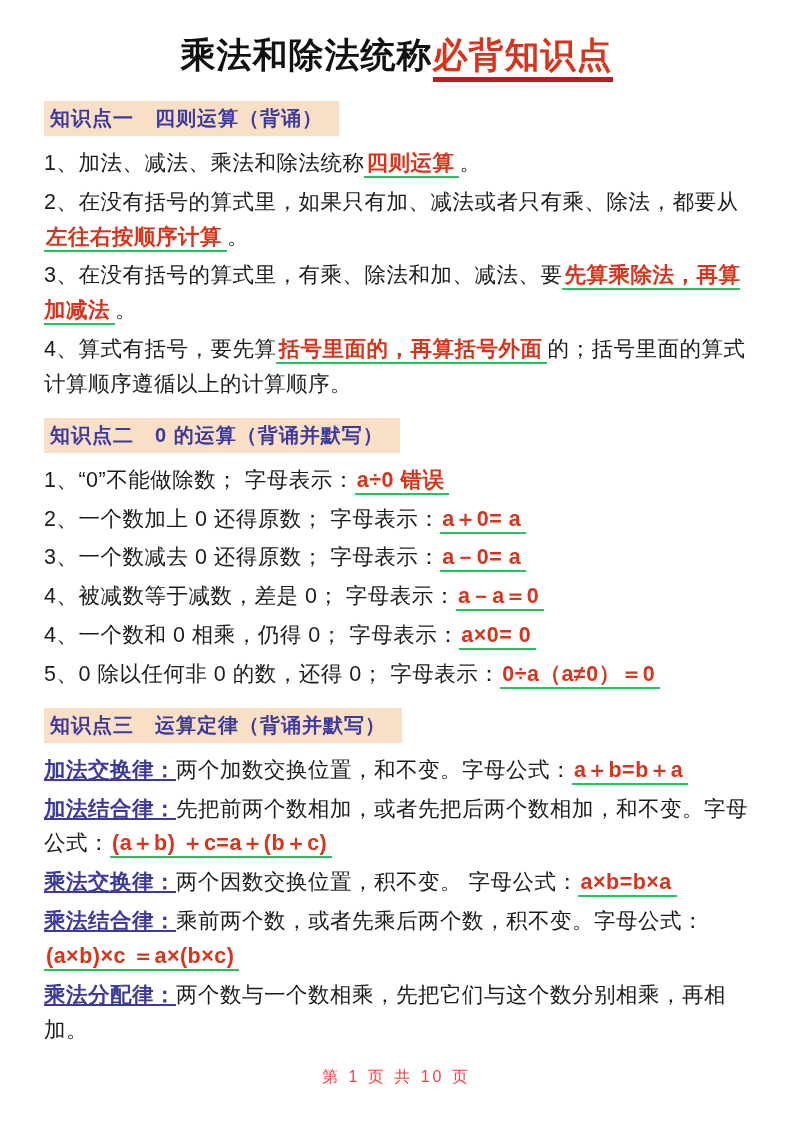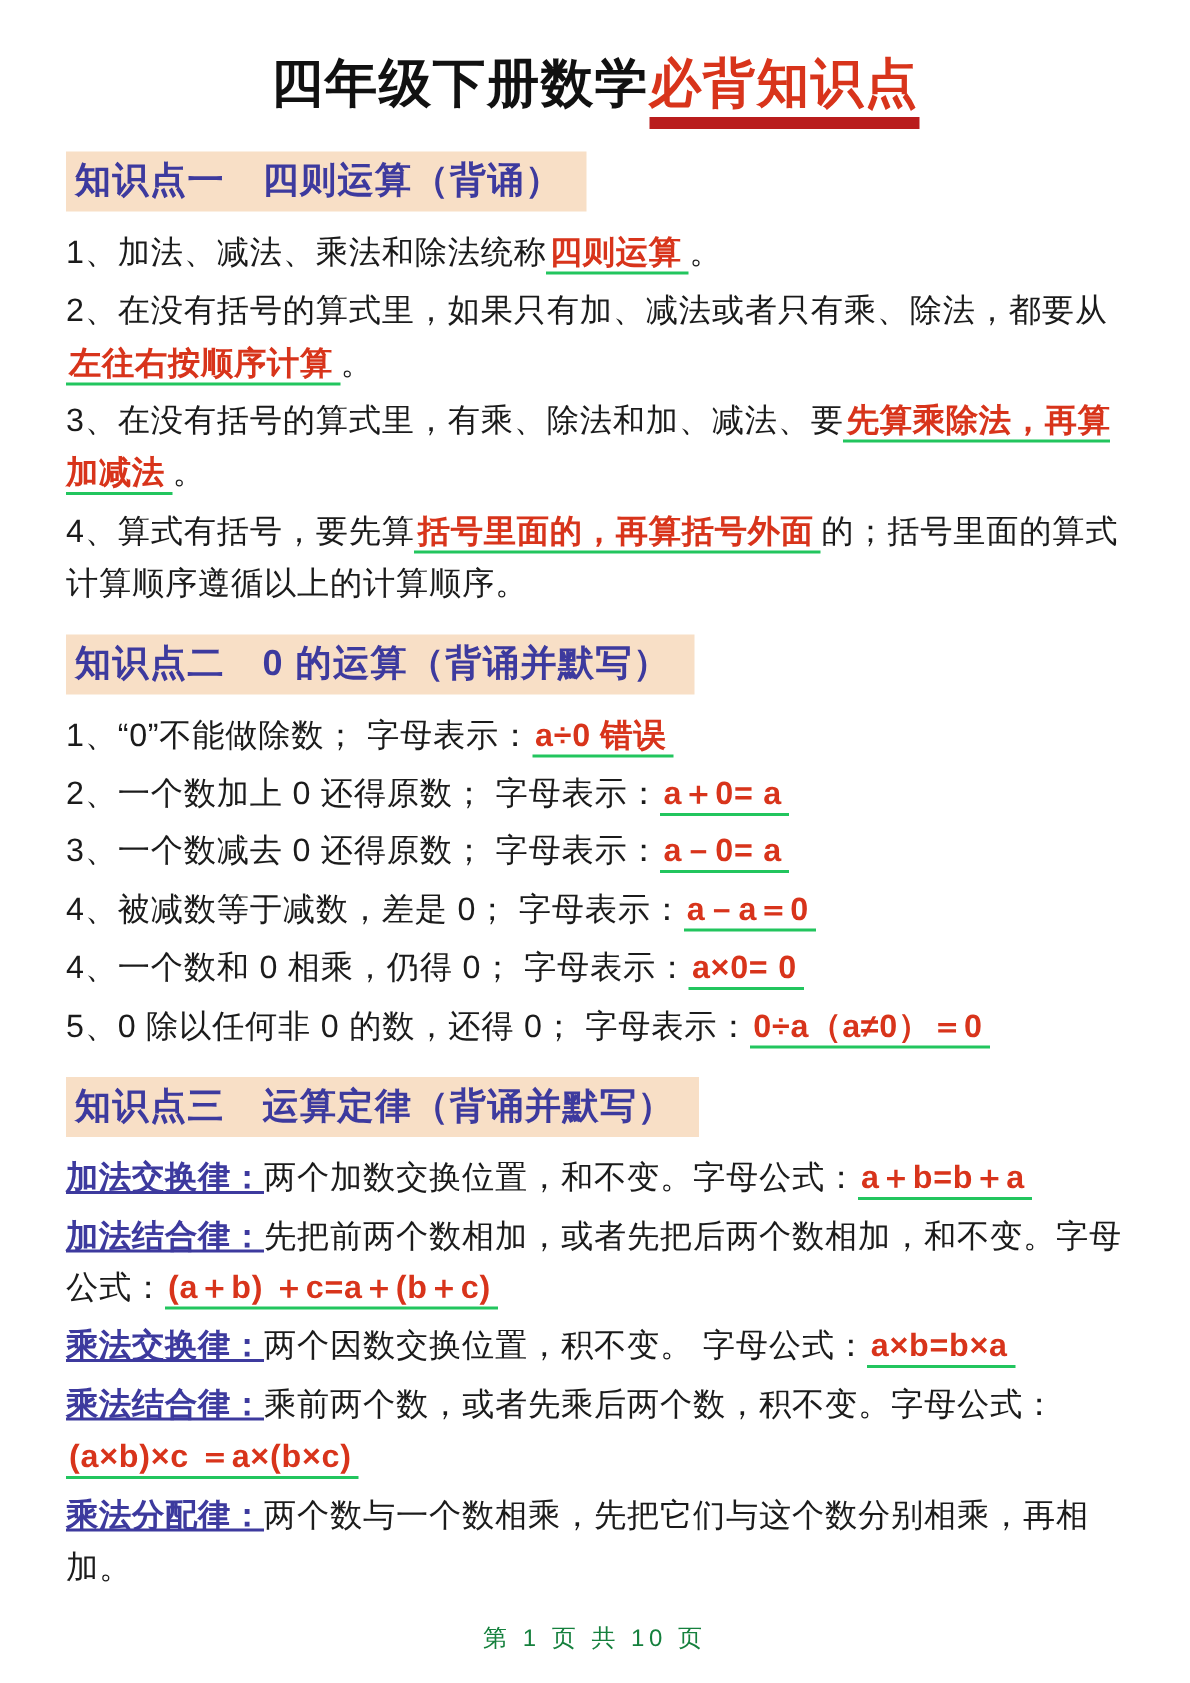--- a/index.html
+++ b/index.html
@@ -14,29 +14,29 @@
   .doc-title {
     text-align:center;
     font-size:35px; font-weight:bold;
     letter-spacing:1px;
     margin:8px 0 10px 0;
     white-space:nowrap;
   }
   .title-main { color:#111111; }
   .title-highlight {
     color:#d8341b;
-    border-bottom:8px solid #b91c1c;
+    border-bottom:5px solid #b91c1c;
     padding-bottom:3px;
   }
 
   .sec-heading {
     display:inline-block;
     background:#f8dfc6;
     color:#3d3a9e;
-    font-size:24px; font-weight:bold;
+    font-size:20px; font-weight:bold;
     line-height:1.25;
     padding:5px 16px 5px 6px;
     margin:12px 0 6px 0;
     letter-spacing:1px;
   }
   section { display:block; }
 
   .para {
     font-size:21.5px;
     line-height:1.62;
@@ -54,30 +54,30 @@
   .blue {
     color:#3d3a9e;
     font-weight:bold;
     text-decoration:underline;
   }
 
   .footer {
     text-align:center;
     font-size:16px;
     letter-spacing:3px;
-    color:#15803d;
+    color:#ef4444;
     margin-top:20px;
   }
 </style>
 </head>
 <body>
 
 <div class="page">
 
-  <h1 class="doc-title"><span class="title-main">四年级下册数学</span><span class="title-highlight">必背知识点</span></h1>
+  <h1 class="doc-title"><span class="title-main">乘法和除法统称</span><span class="title-highlight">必背知识点</span></h1>
 
   <div id="sections">
       <section><div class="sec-heading">知识点一　四则运算（背诵）</div><p class="para"><span>1、加法、减法、乘法和除法统称</span><span class="red-u">四则运算</span><span>。</span></p><p class="para"><span>2、在没有括号的算式里，如果只有加、减法或者只有乘、除法，都要从</span><span class="red-u">左往右按顺序计算</span><span>。</span></p><p class="para"><span>3、在没有括号的算式里，有乘、除法和加、减法、要</span><span class="red-u">先算乘除法，再算加减法</span><span>。</span></p><p class="para"><span>4、算式有括号，要先算</span><span class="red-u">括号里面的，再算括号外面</span><span>的；括号里面的算式计算顺序遵循以上的计算顺序。</span></p></section>
       <section><div class="sec-heading">知识点二　0 的运算（背诵并默写）</div><p class="para"><span>1、“0”不能做除数；  字母表示：</span><span class="red-u">a÷0 错误</span></p><p class="para"><span>2、一个数加上 0 还得原数；  字母表示：</span><span class="red-u">a＋0= a </span></p><p class="para"><span>3、一个数减去 0 还得原数；  字母表示：</span><span class="red-u">a－0= a </span></p><p class="para"><span>4、被减数等于减数，差是 0；  字母表示：</span><span class="red-u">a－a＝0</span></p><p class="para"><span>4、一个数和 0 相乘，仍得 0；  字母表示：</span><span class="red-u">a×0= 0 </span></p><p class="para"><span>5、0 除以任何非 0 的数，还得 0；  字母表示：</span><span class="red-u">0÷a（a≠0）＝0</span></p></section>
       <section><div class="sec-heading">知识点三　运算定律（背诵并默写）</div><p class="para"><span class="blue">加法交换律：</span><span>两个加数交换位置，和不变。字母公式：</span><span class="red-u">a＋b=b＋a </span></p><p class="para"><span class="blue">加法结合律：</span><span>先把前两个数相加，或者先把后两个数相加，和不变。字母公式：</span><span class="red-u">(a＋b) ＋c=a＋(b＋c) </span></p><p class="para"><span class="blue">乘法交换律：</span><span>两个因数交换位置，积不变。 字母公式：</span><span class="red-u">a×b=b×a</span></p><p class="para"><span class="blue">乘法结合律：</span><span>乘前两个数，或者先乘后两个数，积不变。字母公式：</span><span class="red-u">(a×b)×c ＝a×(b×c) </span></p><p class="para"><span class="blue">乘法分配律：</span><span>两个数与一个数相乘，先把它们与这个数分别相乘，再相加。</span></p></section>
     </div>
 
   <div class="footer">第 1 页 共 10 页</div>
 
 </div>

